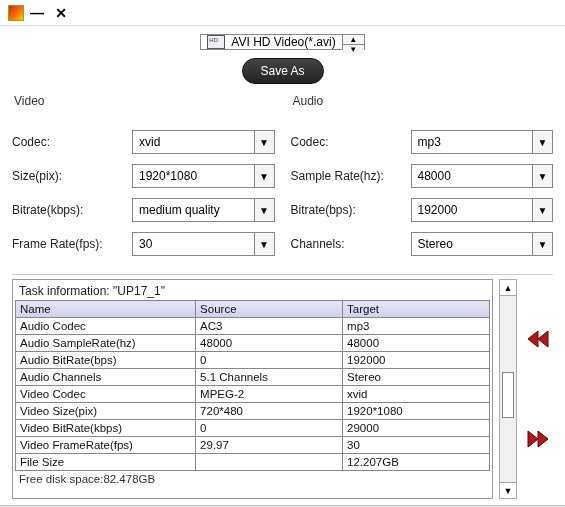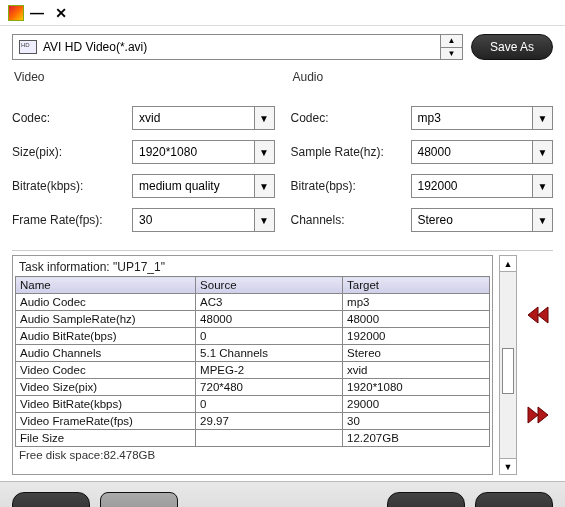--- a/index.html
+++ b/index.html
@@ -3,21 +3,21 @@
 <meta charset="utf-8">
 <style>
   * { box-sizing: border-box; margin: 0; padding: 0; font-family: Arial, sans-serif; }
   body { width: 565px; height: 507px; background: #f0f0f0; overflow: hidden; }
   .titlebar { height: 26px; display: flex; align-items: center; padding: 0 8px; background: #fff; border-bottom: 1px solid #ddd; }
   .app-icon { width: 16px; height: 16px; margin-right: 6px; background: linear-gradient(135deg,#d23,#f60,#fc0); border:1px solid #8a1; }
   .title { font-size: 12px; font-weight: bold; color: #333; flex: 1; }
   .win-btns { display: flex; gap: 10px; }
   .win-btn { width: 14px; height: 14px; cursor: pointer; display: flex; align-items: center; justify-content: center; font-size: 14px; font-weight: bold; color: #000; }
   .main { padding: 8px 12px 6px 12px; background: #fff; }
-  .profile-row { display: flex; gap: 8px; margin-bottom: 6px; align-items: center; }
+  .profile-row { display: flex; gap: 8px; margin-bottom: 6px; align-items: center; flex-direction: column; }
   .profile-select { flex: 1; position: relative; border: 1px solid #888; background: #fff; height: 26px; display: flex; align-items: center; padding: 0 28px 0 6px; font-size: 12px; }
   .mini-icon { width: 18px; height: 14px; margin-right: 6px; border: 1px solid #555; background: #eef; font-size: 6px; display: flex; align-items: flex-start; justify-content: flex-start; padding: 1px; color:#444; }
   .spinner { position: absolute; right: 0; top: 0; width: 22px; height: 100%; border-left: 1px solid #888; display: flex; flex-direction: column; }
   .spin-half { flex:1; display:flex; align-items:center; justify-content:center; font-size:8px; cursor:pointer; background:#f5f5f5; }
   .spin-half + .spin-half { border-top:1px solid #888; }
   .save-as { background: linear-gradient(#444,#222); color:#fff; border:1px solid #111; border-radius: 14px; height: 26px; width: 82px; font-size: 12px; cursor:pointer; }
   .sections { display: flex; gap: 16px; padding: 4px 0 8px 0; border-bottom: 1px solid #ccc; }
   .section { flex: 1; }
   .section-title { font-size: 12px; color: #333; margin-bottom: 22px; padding-left: 2px; }
   .field-row { display: flex; align-items: center; margin-bottom: 10px; }

